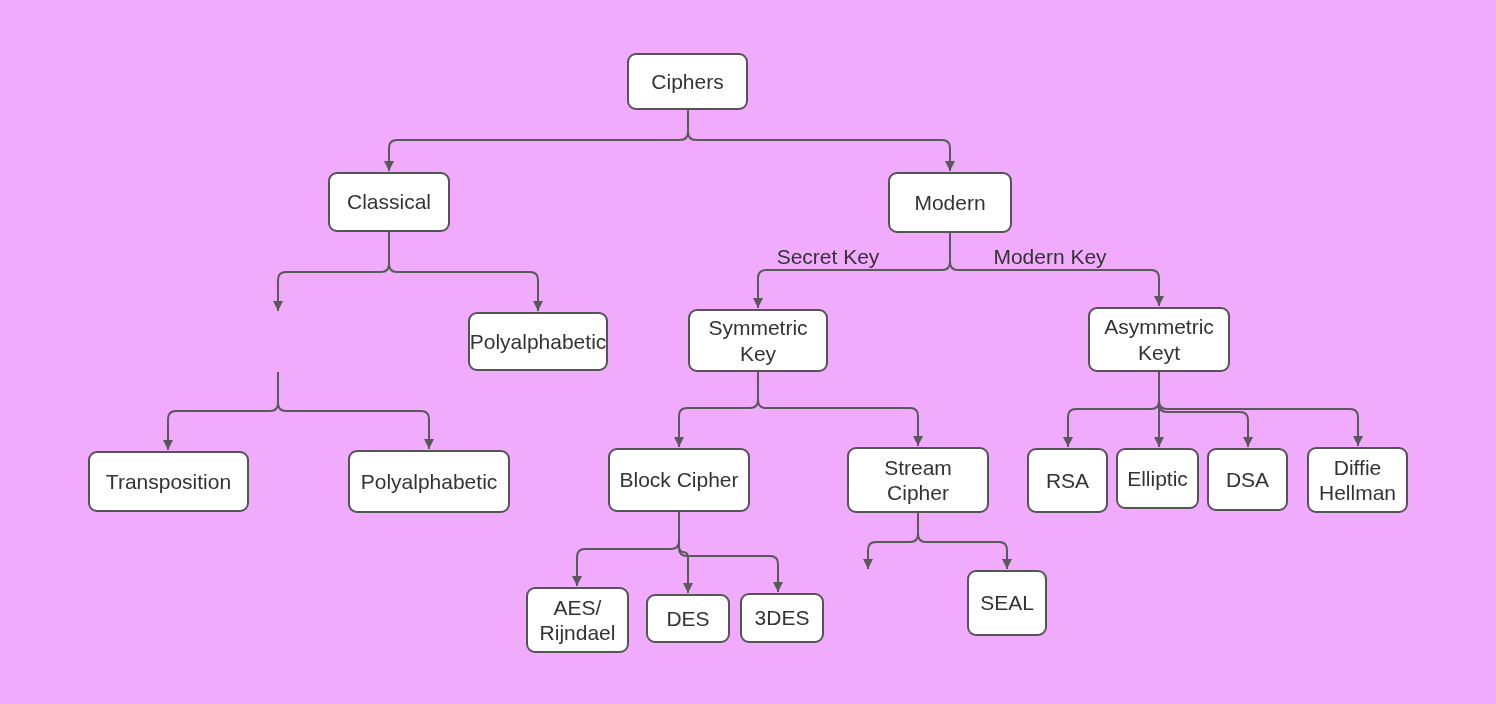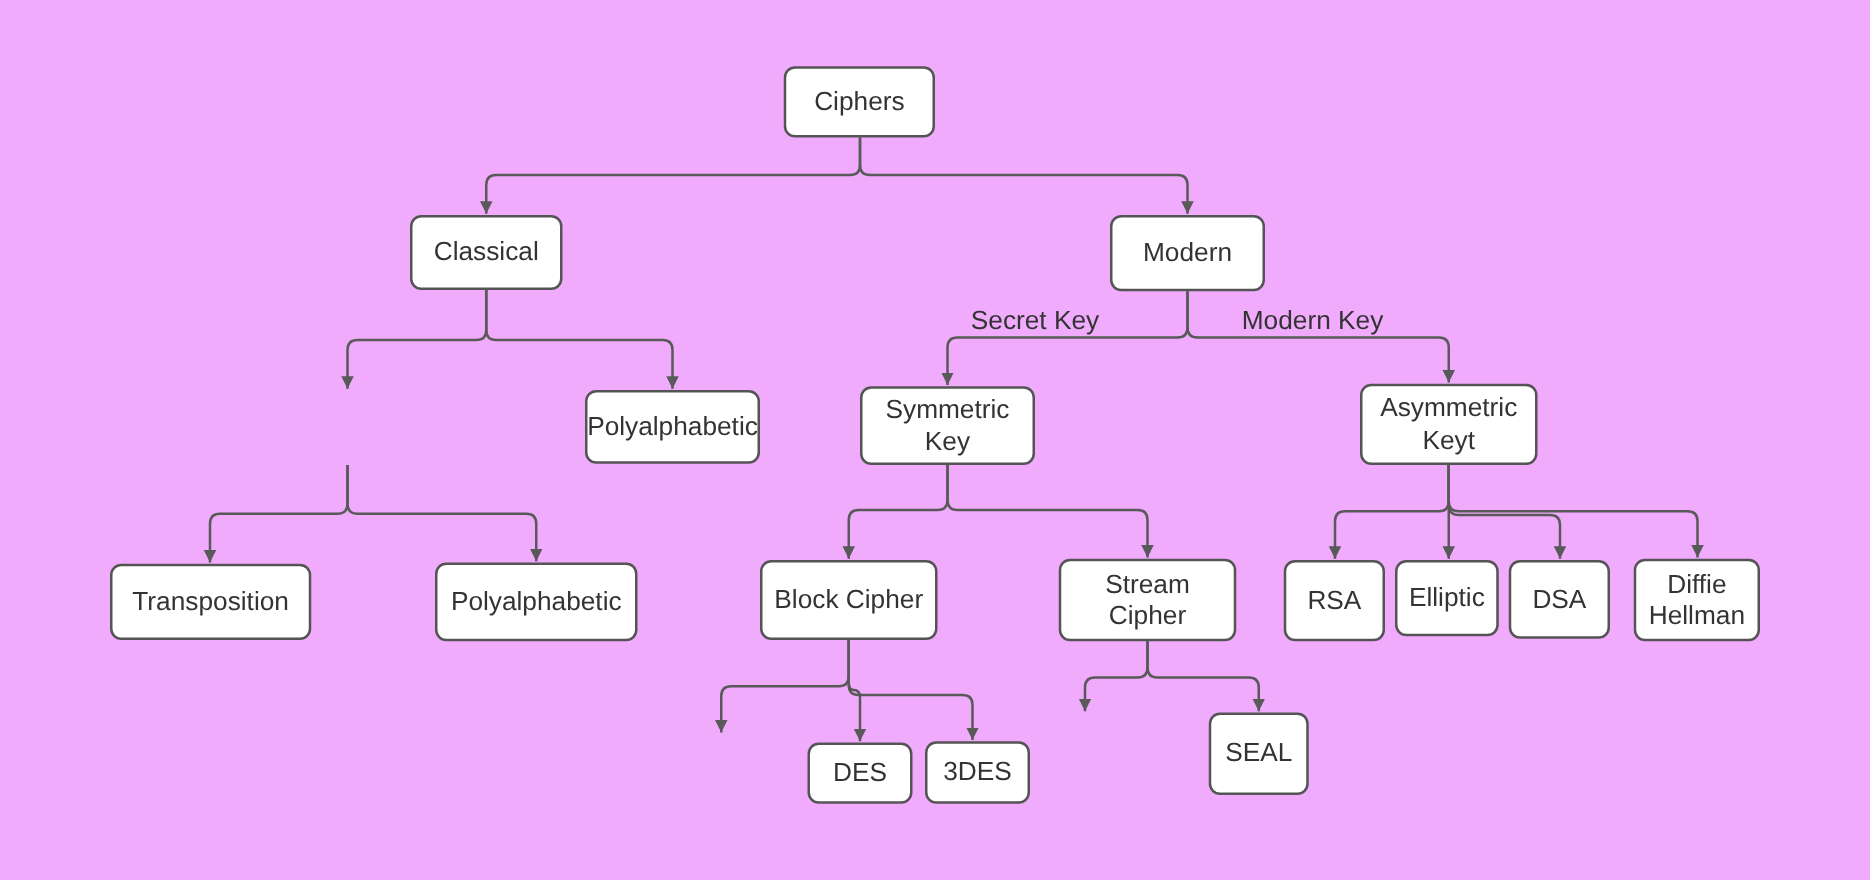--- a/index.html
+++ b/index.html
@@ -95,20 +95,24 @@
     <span class="node-label">Asymmetric
 Keyt</span>
   </div>
   <div class="node" style="left:847px;top:447px;width:142px;height:66px">
     <span class="node-label">Stream
 Cipher</span>
   </div>
   <div class="node" style="left:608px;top:448px;width:142px;height:64px">
     <span class="node-label">Block Cipher</span>
   </div>
+  <div class="node" style="left:526px;top:587px;width:103px;height:66px">
+    <span class="node-label">AES/
+Rijndael</span>
+  </div>
   <div class="node" style="left:646px;top:594px;width:84px;height:49px">
     <span class="node-label">DES</span>
   </div>
   <div class="node" style="left:740px;top:593px;width:84px;height:50px">
     <span class="node-label">3DES</span>
   </div>
   <div class="node" style="left:967px;top:570px;width:80px;height:66px">
     <span class="node-label">SEAL</span>
   </div>
   <div class="node" style="left:1027px;top:448px;width:81px;height:65px">

